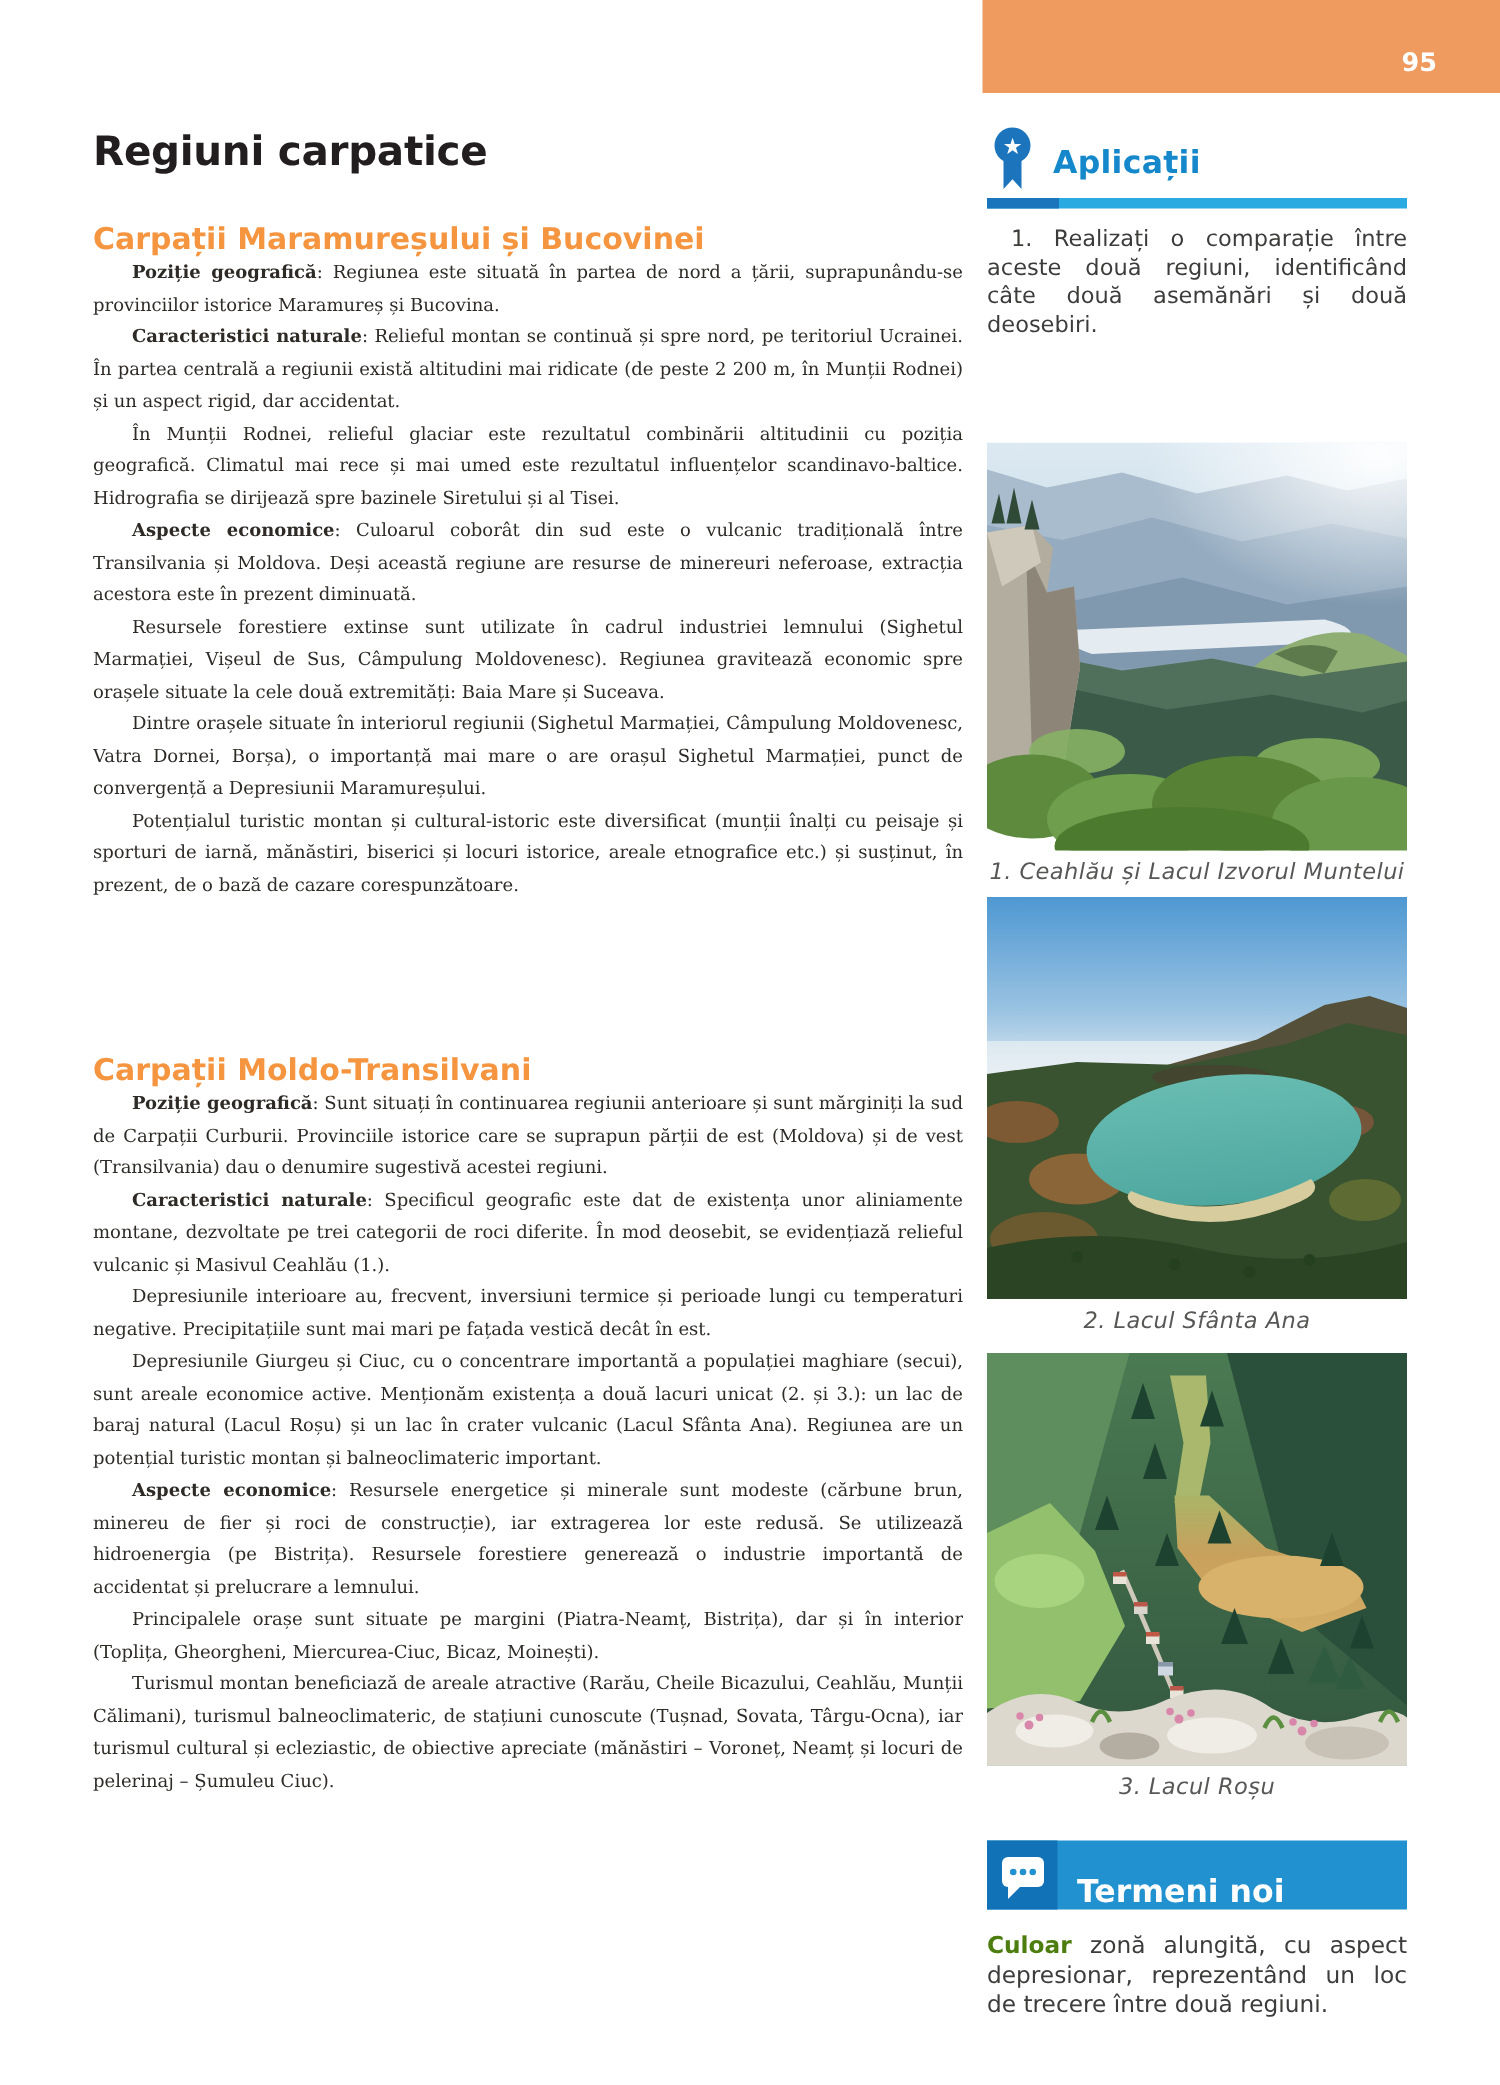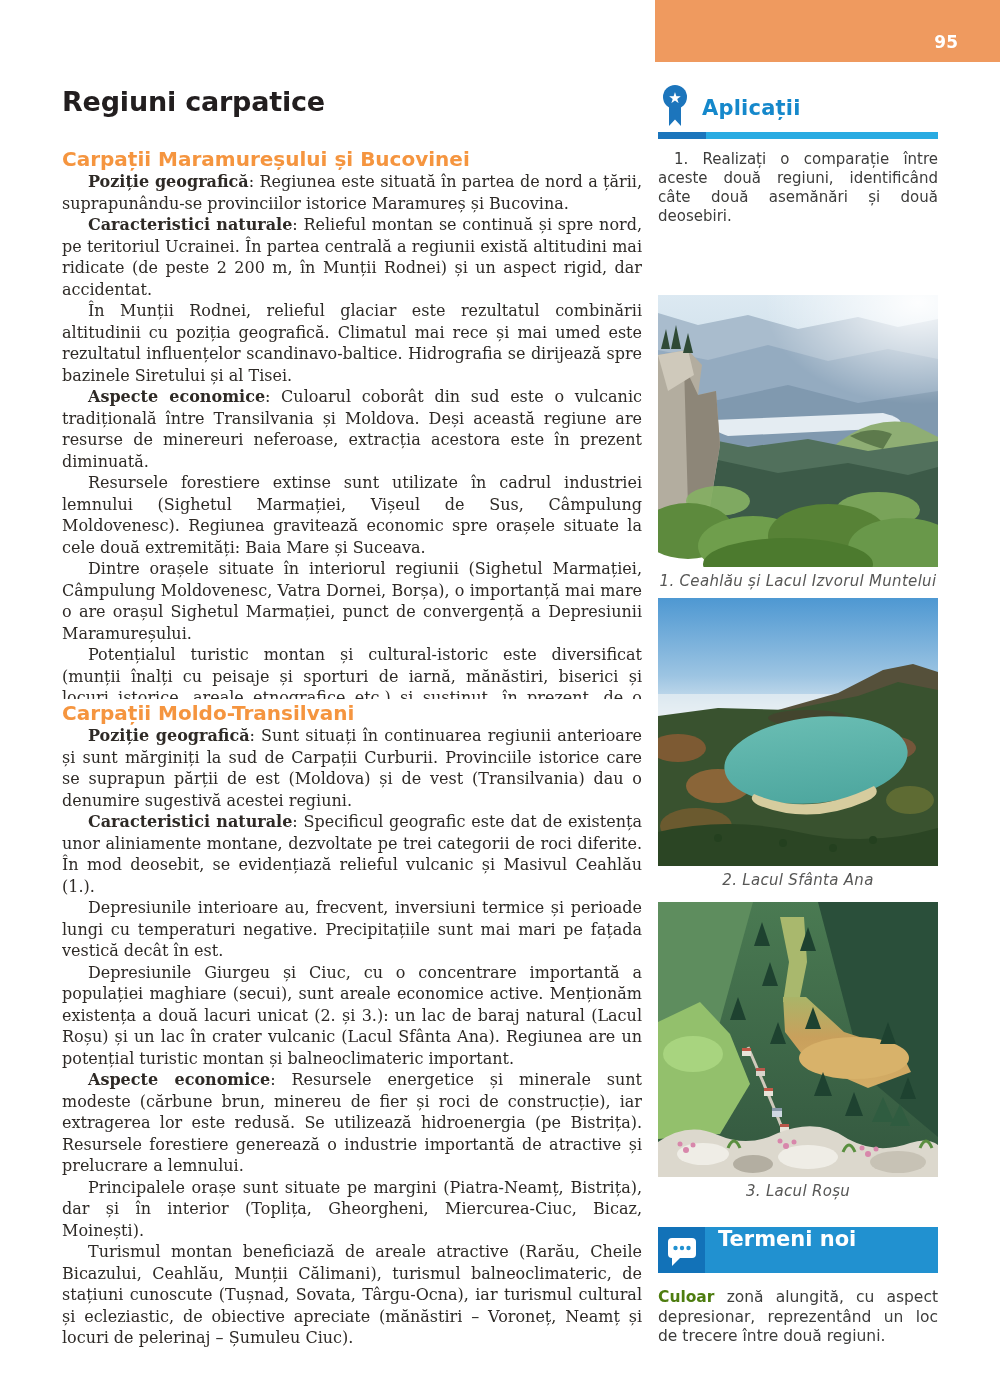--- a/index.html
+++ b/index.html
@@ -14,41 +14,41 @@
   .main-col{position:absolute;left:62px;top:0;width:580px;height:1390px;}
   .doc-title{position:absolute;left:0;top:86px;margin:0;font-size:27px;font-weight:bold;
              color:#221e1f;letter-spacing:-0.2px;text-align:right;}
   .sec-heading{position:absolute;left:0;margin:0;font-size:20px;font-weight:bold;color:#F5953F;}
   .sec1-heading{top:147px;}
   .sec2-heading{top:701px;}
   .sec-body{position:absolute;left:0;width:580px;}
   .sec1-body{top:171px;height:528px;overflow:hidden;}
   .sec2-body{top:725px;height:640px;overflow:hidden;}
   .sec-body p{margin:0;font-family:"DejaVu Serif","Liberation Serif",serif;
-              font-size:16px;line-height:21.5px;color:#2e2a26;text-align:justify;text-indent:26px;}
+              font-size:12px;line-height:21.5px;color:#2e2a26;text-align:justify;text-indent:26px;}
   .sec-body p b{color:#2e2a26;}
 
   
   .sb{position:absolute;left:658px;width:280px;}
 
   .aplicatii{top:86px;}
   .ap-head{display:flex;align-items:center;height:44px;}
   .ap-title{color:#1588CB;font-size:21px;font-weight:bold;margin-left:10px;letter-spacing:0.2px;}
   .ap-rule{height:7px;background:#29ABE2;position:relative;margin-top:2px;}
   .ap-rule::before{content:"";position:absolute;left:0;top:0;width:48px;height:7px;background:#1B75BC;}
   .ap-items{margin-top:11px;}
   .ap-items p{margin:0;font-size:15px;line-height:19px;color:#3C3C3B;text-align:justify;text-indent:16px;}
 
   .figure{position:absolute;left:658px;width:280px;}
   .figure svg{display:block;}
   .fig1{top:295px;} .fig2{top:598px;} .fig3{top:902px;}
   .caption{margin-top:5px;text-align:center;font-style:italic;font-size:15px;color:#575756;letter-spacing:0.3px;}
 
   .termeni{top:1227px;}
-  .tn-bar{display:flex;align-items:flex-start;height:46px;background:#2191D0;}
+  .tn-bar{display:flex;align-items:flex-end;height:46px;background:#2191D0;}
   .tn-ico{width:47px;background:#1272B8;display:flex;align-items:center;justify-content:center;flex:0 0 47px;}
   .tn-title{color:#ffffff;font-weight:bold;font-size:21px;display:flex;align-items:center;margin-left:13px;}
   .tn-def{margin-top:15px;font-size:15.5px;line-height:19.5px;color:#3C3C3B;text-align:justify;}
   .tn-term{color:#4d7c0f;font-weight:bold;}
 </style>
 </head>
 <body>
 
 <div class="page">
 
@@ -69,21 +69,21 @@
       <p><b></b><span>Dintre orașele situate în interiorul regiunii (Sighetul Marmației, Câmpulung Moldovenesc, Vatra Dornei, Borșa), o importanță mai mare o are orașul Sighetul Marmației, punct de convergență a Depresiunii Maramureșului.</span></p>
       <p><b></b><span>Potențialul turistic montan și cultural-istoric este diversificat (munții înalți cu peisaje și sporturi de iarnă, mănăstiri, biserici și locuri istorice, areale etnografice etc.) și susținut, în prezent, de o bază de cazare corespunzătoare.</span></p>
     </div>
 
     <h2 class="sec-heading sec2-heading">Carpații Moldo-Transilvani</h2>
     <div class="sec-body sec2-body">
       <p><b>Poziție geografică</b><span>: Sunt situați în continuarea regiunii anterioare și sunt mărginiți la sud de Carpații Curburii. Provinciile istorice care se suprapun părții de est (Moldova) și de vest (Transilvania) dau o denumire sugestivă acestei regiuni.</span></p>
       <p><b>Caracteristici naturale</b><span>: Specificul geografic este dat de existența unor aliniamente montane, dezvoltate pe trei categorii de roci diferite. În mod deosebit, se evidențiază relieful vulcanic și Masivul Ceahlău (1.).</span></p>
       <p><b></b><span>Depresiunile interioare au, frecvent, inversiuni termice și perioade lungi cu temperaturi negative. Precipitațiile sunt mai mari pe fațada vestică decât în est.</span></p>
       <p><b></b><span>Depresiunile Giurgeu și Ciuc, cu o concentrare importantă a populației maghiare (secui), sunt areale economice active. Menționăm existența a două lacuri unicat (2. și 3.): un lac de baraj natural (Lacul Roșu) și un lac în crater vulcanic (Lacul Sfânta Ana). Regiunea are un potențial turistic montan și balneoclimateric important.</span></p>
-      <p><b>Aspecte economice</b><span>: Resursele energetice și minerale sunt modeste (cărbune brun, minereu de fier și roci de construcție), iar extragerea lor este redusă. Se utilizează hidroenergia (pe Bistrița). Resursele forestiere generează o industrie importantă de atractive și prelucrare a lemnului.</span></p>
+      <p><b>Aspecte economice</b><span>: Resursele energetice și minerale sunt modeste (cărbune brun, minereu de fier și roci de construcție), iar extragerea lor este redusă. Se utilizează hidroenergia (pe Bistrița). Resursele forestiere generează o industrie importantă de accidentat și prelucrare a lemnului.</span></p>
       <p><b></b><span>Principalele orașe sunt situate pe margini (Piatra-Neamț, Bistrița), dar și în interior (Toplița, Gheorgheni, Miercurea-Ciuc, Bicaz, Moinești).</span></p>
       <p><b></b><span>Turismul montan beneficiază de areale atractive (Rarău, Cheile Bicazului, Ceahlău, Munții Călimani), turismul balneoclimateric, de stațiuni cunoscute (Tușnad, Sovata, Târgu-Ocna), iar turismul cultural și ecleziastic, de obiective apreciate (mănăstiri – Voroneț, Neamț și locuri de pelerinaj – Șumuleu Ciuc).</span></p>
     </div>
   </div>
 
   <div class="sb aplicatii" style="position:absolute;">
     <div class="ap-head">
       <span>
         <svg width="34" height="46" viewBox="0 0 34 46">
           <path d="M11,22 L23,22 L23,43 L17,36.5 L11,43 Z" fill="#1C75BC"></path>

